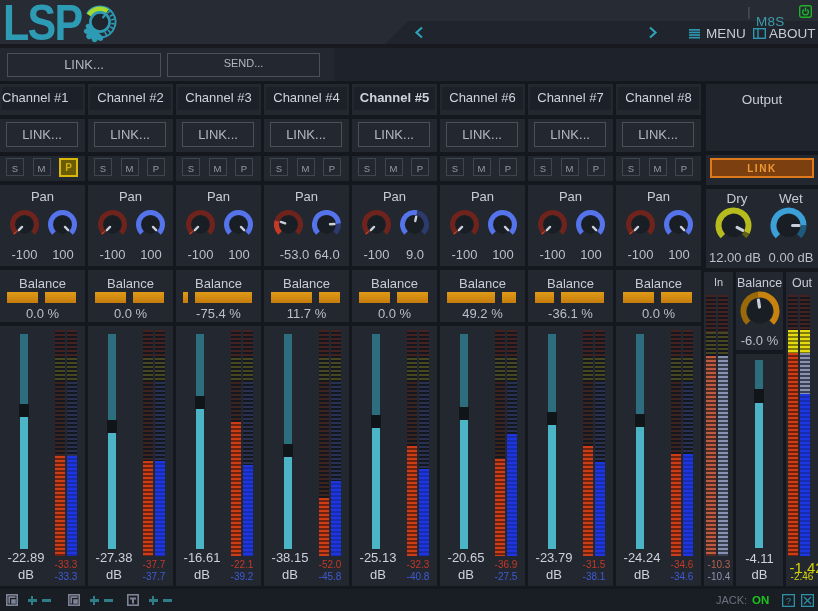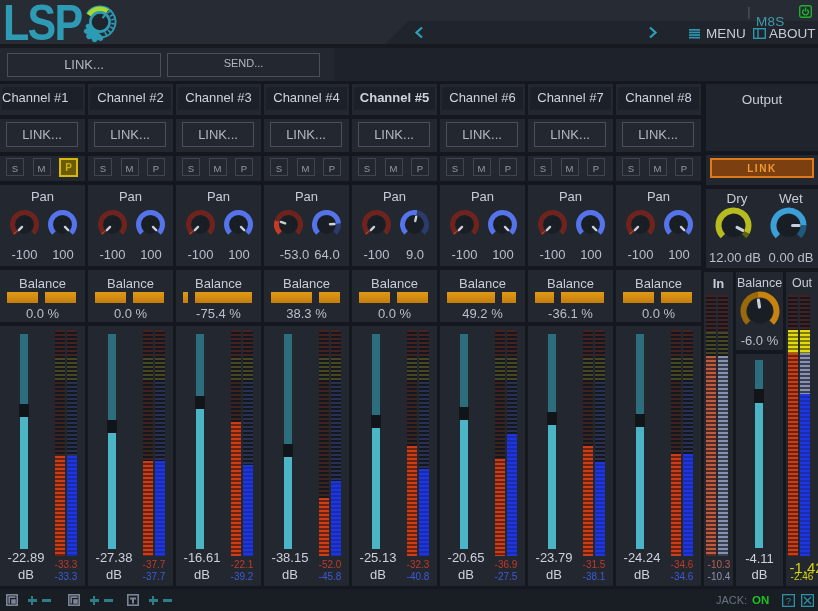--- a/index.html
+++ b/index.html
@@ -267,21 +267,21 @@
           <path d="M 26.48 13.75 A 12 12 0 0 1 22.99 22.99" stroke="#2c3a6e" stroke-width="5" fill="none"></path>
           <line x1="17.99" y1="14.28" x2="22.48" y2="14.00" stroke="#c9cedb" stroke-width="2.4" stroke-linecap="round"></line>
         </svg>
       </div>
     </div>
 <div class="ab" style="left:266px;top:247px;width:45px;font-size:13px;color:#b9bfcc;text-align:center;font-weight:normal;white-space:nowrap;margin-left:6px;">-53.0</div>
 <div class="ab" style="left:306px;top:247px;width:42px;font-size:13px;color:#b9bfcc;text-align:center;font-weight:normal;white-space:nowrap;">64.0</div>
 <div class="ab" style="left:266px;top:276px;width:81px;font-size:13px;color:#c7ccd8;text-align:center;font-weight:normal;white-space:nowrap;">Balance</div>
 <div class="ab" style="left:271px;top:292px;width:69px;height:11px;background:linear-gradient(to bottom,#e09a16,#c47d0e)"></div>
 <div class="ab" style="left:312.1775px;top:292px;width:7px;height:11px;background:#23272f"></div>
-<div class="ab" style="left:266px;top:306px;width:81px;font-size:13px;color:#b9bfcc;text-align:center;font-weight:normal;white-space:nowrap;">38.3 %</div>
+<div class="ab" style="left:266px;top:306px;width:81px;font-size:13px;color:#b9bfcc;text-align:center;font-weight:normal;white-space:nowrap;">11.7 %</div>
 <div class="ab" style="left:284px;top:334px;width:8px;height:110px;background:#2c6e7e"></div>
 <div class="ab" style="left:283px;top:444px;width:10px;height:13px;background:#111419"></div>
 <div class="ab" style="left:284px;top:457px;width:8px;height:92px;background:#4cb5c5"></div>
 <div style="position:absolute;left:319px;top:330px;width:10px;height:28px;background:repeating-linear-gradient(to bottom,#45221f 0px,#45221f 2.4px,#14171d 2.4px,#14171d 4px)"></div>
     <div style="position:absolute;left:319px;top:358px;width:10px;height:24px;background:repeating-linear-gradient(to bottom,#47481f 0px,#47481f 2.4px,#14171d 2.4px,#14171d 4px)"></div>
     <div style="position:absolute;left:319px;top:382px;width:10px;height:116px;background:repeating-linear-gradient(to bottom,#3e221d 0px,#3e221d 2.4px,#14171d 2.4px,#14171d 4px)"></div>
     <div style="position:absolute;left:319px;top:498px;width:10px;height:58px;background:repeating-linear-gradient(to bottom,#cf3d17 0px,#cf3d17 2.4px,#6b2310 2.4px,#6b2310 4px)"></div>
 <div style="position:absolute;left:330.5px;top:330px;width:10.5px;height:28px;background:repeating-linear-gradient(to bottom,#45221f 0px,#45221f 2.4px,#14171d 2.4px,#14171d 4px)"></div>
     <div style="position:absolute;left:330.5px;top:358px;width:10.5px;height:24px;background:repeating-linear-gradient(to bottom,#47481f 0px,#47481f 2.4px,#14171d 2.4px,#14171d 4px)"></div>
     <div style="position:absolute;left:330.5px;top:382px;width:10.5px;height:99px;background:repeating-linear-gradient(to bottom,#293152 0px,#293152 2.4px,#14171d 2.4px,#14171d 4px)"></div>
@@ -539,21 +539,21 @@
       <svg width="37" height="37" viewBox="0 0 37 37" style="position:absolute;left:0;top:0">
         <circle cx="18.5" cy="18.5" r="11.5" fill="#191d24"></circle>
         <path d="M 7.89 29.11 A 15 15 0 1 1 33.50 18.50" stroke="#3b9fd8" stroke-width="6" fill="none"></path>
         <path d="M 33.50 18.50 A 15 15 0 0 1 29.11 29.11" stroke="#1d5a7d" stroke-width="6" fill="none"></path>
         <line x1="22.50" y1="18.50" x2="29.00" y2="18.50" stroke="#c9cedb" stroke-width="3" stroke-linecap="round"></line>
       </svg>
     </div>
 <div class="ab" style="left:704px;top:250px;width:62px;font-size:13px;color:#b9bfcc;text-align:center;font-weight:normal;white-space:nowrap;">12.00 dB</div>
 <div class="ab" style="left:760px;top:250px;width:62px;font-size:13px;color:#b9bfcc;text-align:center;font-weight:normal;white-space:nowrap;">0.00 dB</div>
 <div class="ab" style="left:704px;top:272px;width:29px;height:314px;background:#23272f"></div>
-<div class="ab" style="left:704px;top:276px;width:29px;font-size:13px;color:#c7ccd8;text-align:center;font-weight:bold;white-space:nowrap;">In</div>
+<div class="ab" style="left:704px;top:276px;width:29px;font-size:11px;color:#c7ccd8;text-align:center;font-weight:normal;white-space:nowrap;">In</div>
 <div style="position:absolute;left:706px;top:295px;width:10px;height:37px;background:repeating-linear-gradient(to bottom,#45221f 0px,#45221f 2.4px,#14171d 2.4px,#14171d 4px)"></div>
     <div style="position:absolute;left:706px;top:332px;width:10px;height:24px;background:repeating-linear-gradient(to bottom,#47481f 0px,#47481f 2.4px,#14171d 2.4px,#14171d 4px)"></div>
     <div style="position:absolute;left:706px;top:356px;width:10px;height:200px;background:repeating-linear-gradient(to bottom,#bd5c42 0px,#bd5c42 2.4px,#542a20 2.4px,#542a20 4px)"></div>
 <div style="position:absolute;left:717.5px;top:295px;width:10.5px;height:37px;background:repeating-linear-gradient(to bottom,#45221f 0px,#45221f 2.4px,#14171d 2.4px,#14171d 4px)"></div>
     <div style="position:absolute;left:717.5px;top:332px;width:10.5px;height:24px;background:repeating-linear-gradient(to bottom,#47481f 0px,#47481f 2.4px,#14171d 2.4px,#14171d 4px)"></div>
     <div style="position:absolute;left:717.5px;top:356px;width:10.5px;height:200px;background:repeating-linear-gradient(to bottom,#8891b0 0px,#8891b0 2.4px,#3a3f52 2.4px,#3a3f52 4px)"></div>
 <div class="ab" style="left:702px;top:559px;width:34px;font-size:10px;color:#b4624f;text-align:center;font-weight:normal;white-space:nowrap;">-10.3</div>
 <div class="ab" style="left:702px;top:571px;width:34px;font-size:10px;color:#8b93ae;text-align:center;font-weight:normal;white-space:nowrap;">-10.4</div>
 <div class="ab" style="left:736px;top:272px;width:47px;height:78px;background:#23272f"></div>
 <div class="ab" style="left:736px;top:276px;width:47px;font-size:12.5px;color:#c7ccd8;text-align:center;font-weight:normal;white-space:nowrap;">Balance</div>

